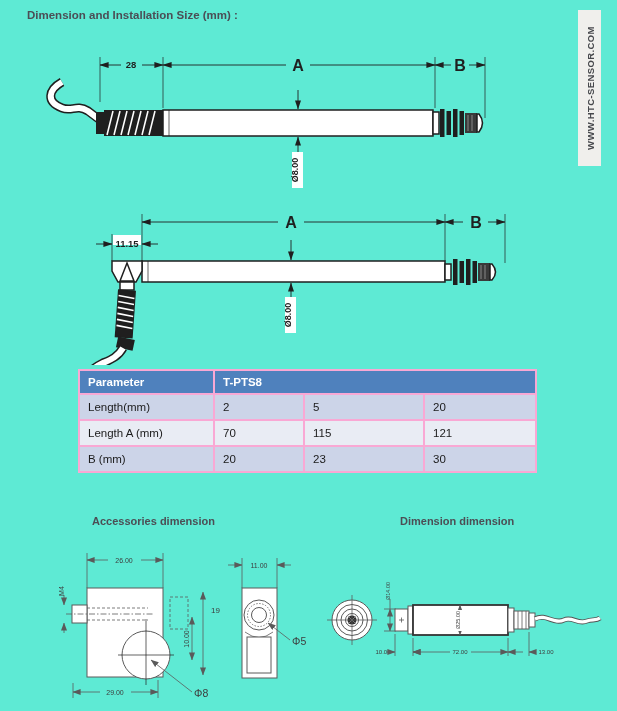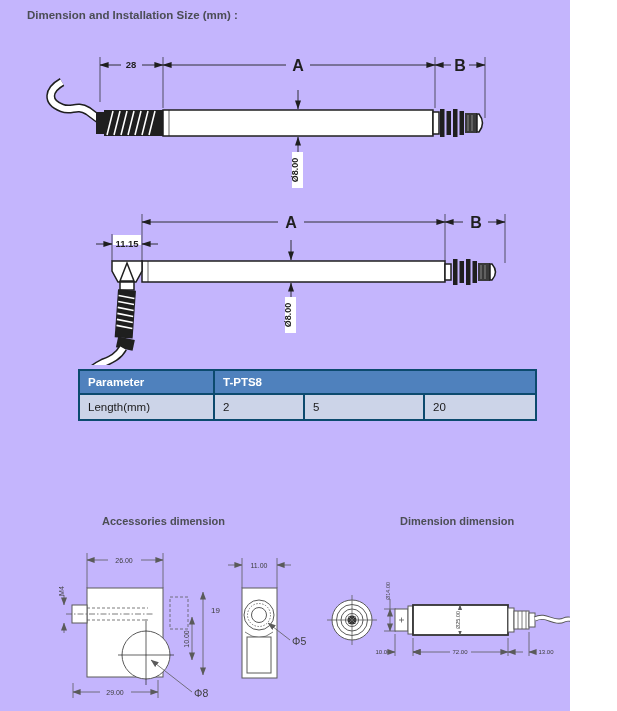--- a/index.html
+++ b/index.html
@@ -1,24 +1,24 @@
 <!DOCTYPE html>
 <html><head>
 <meta charset="utf-8">
 <style>
   html,body{margin:0;padding:0;background:#fff;}
-  #page{position:relative;width:570px;height:711px;background:#c4b5fd;overflow:hidden;
+  #page{position:relative;width:617px;height:711px;background:#5eead4;overflow:hidden;
         font-family:"Liberation Sans",sans-serif;}
   .abs{position:absolute;}
   #title{left:27px;top:9px;font-size:11.5px;font-weight:bold;color:#4b4d55;}
   #sidebar{left:578px;top:10px;width:23px;height:156px;background:#f0efec;}
   #sidebar .vtxt{position:absolute;left:50%;top:50%;transform:translate(-50%,-50%) rotate(-90deg);
         white-space:nowrap;font-size:9.5px;font-weight:bold;letter-spacing:.4px;color:#46484c;}
   .secHead{font-size:11px;font-weight:bold;color:#4c4e55;}
-  #acc-head{left:102px;top:515px;}
+  #acc-head{left:92px;top:515px;}
   #amp-head{left:400px;top:515px;}
   
   .dim{stroke:#1f1f1f;stroke-width:.9;fill:none;}
   .thin{stroke:#1f1f1f;stroke-width:.7;fill:none;}
   .out{stroke:#1f1f1f;stroke-width:1.5;fill:#fff;}
   .blk{fill:#1f1f1f;}
   .wln{stroke:#fff;stroke-width:1.6;}
   .dimA{stroke:#5a5a5a;stroke-width:.8;fill:none;}
   .outA{stroke:#5a5a5a;stroke-width:1;fill:#fff;}
   .dash{stroke-dasharray:3,2;}
@@ -28,21 +28,21 @@
   text.dtR{font:bold 9px "Liberation Sans",sans-serif;fill:#1f1f1f;}
   text.dtA{font:7px "Liberation Sans",sans-serif;fill:#3d3d3d;}
   text.dtHole{font:10.5px "Liberation Sans",sans-serif;fill:#3d3d3d;}
   text.dtM{font:6px "Liberation Sans",sans-serif;fill:#3d3d3d;}
   text.dtM2{font:5.5px "Liberation Sans",sans-serif;fill:#3d3d3d;}
   
   #dim22{left:211px;top:606px;width:9px;font-size:8px;line-height:9px;word-break:break-all;color:#3d3d3d;}
   
   #spec{left:78px;top:369px;border-collapse:collapse;table-layout:fixed;width:457px;
         font-size:11.5px;color:#1b1b1b;}
-  #spec td{border:2px solid #0c4a6e;padding:0 0 0 8px;vertical-align:middle;}
+  #spec td{border:2px solid #f9a8d4;padding:0 0 0 8px;vertical-align:middle;}
   #spec tr.hd td{background:#4f81bd;color:#fff;font-weight:bold;height:22px;}
   #spec tr.r1 td,#spec tr.r3 td{background:#ccd4e8;height:24px;}
   #spec tr.r2 td{background:#e9ecf4;height:24px;}
 </style>
 </head>
 <body>
 
 <div id="page">
 
   <div id="title" class="abs">Dimension and Installation Size (mm) :</div>
@@ -173,20 +173,32 @@
     <tbody>
         <tr class="hd">
       <td>Parameter</td>
       <td colspan="3">T-PTS8</td>
     </tr>
     <tr class="r1">
       <td>Length(mm)</td>
       <td>2</td>
       <td>5</td>
       <td>20</td>
+    </tr>
+    <tr class="r2">
+      <td>Length A (mm)</td>
+      <td>70</td>
+      <td>115</td>
+      <td>121</td>
+    </tr>
+    <tr class="r3">
+      <td>B (mm)</td>
+      <td>20</td>
+      <td>23</td>
+      <td>30</td>
     </tr>
   </tbody>
     </table>
 
   <div id="acc-head" class="abs secHead">Accessories dimension</div>
   <div id="amp-head" class="abs secHead">Dimension dimension</div>
 
   <svg class="abs" style="left:40px;top:545px;" width="280" height="166" viewBox="0 0 280 166">
     <g>
       <line class="dimA" x1="47" y1="8" x2="47" y2="43"></line>

